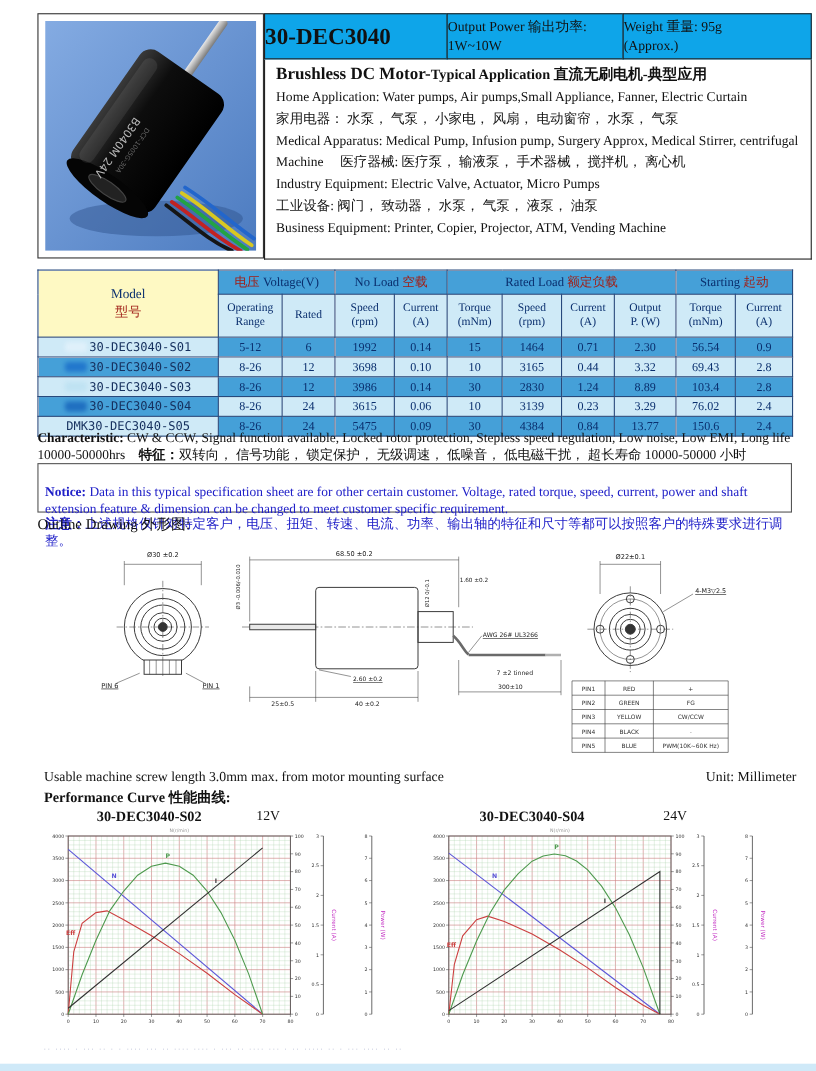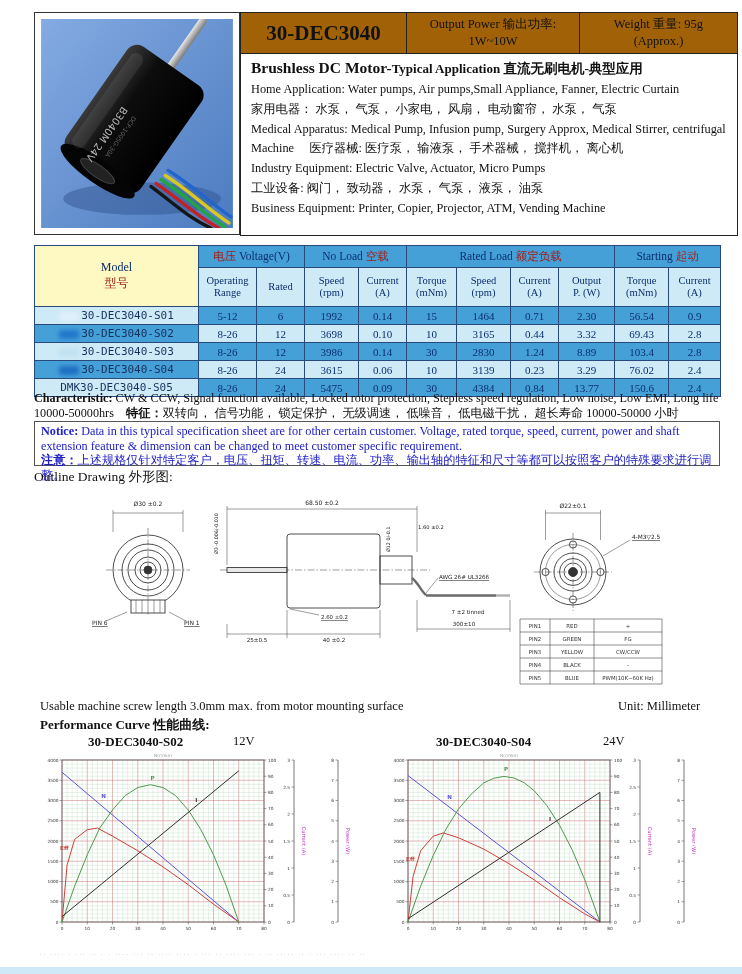--- a/index.html
+++ b/index.html
@@ -5,23 +5,23 @@
   html,body{margin:0;padding:0;}
   body{width:742px;height:974px;position:relative;background:#ffffff;
        font-family:"Liberation Serif",serif;color:#111;overflow:hidden;}
   .abs{position:absolute;}
   
   #photo-panel{left:34px;top:12px;width:206px;height:223px;border:1px solid #333;
                background:#fff;box-sizing:border-box;padding:6px;}
   #photo-panel svg{display:block;width:100%;height:100%;}
   #header-block{left:240px;top:12px;width:498px;box-sizing:border-box;}
   .hrow{display:flex;}
-  .hcell{border:1px solid #222;box-sizing:border-box;text-align:center;background:#a16207;}
+  .hcell{border:1px solid #222;box-sizing:border-box;text-align:left;background:#0ea5e9;}
   .hc1{width:167px;font-weight:bold;font-size:21px;line-height:40px;}
-  .hc2{width:174px;margin-left:-1px;font-size:12.5px;padding-top:3px;line-height:17px;}
+  .hc2{width:161px;margin-left:-1px;font-size:12.5px;padding-top:3px;line-height:17px;}
   .hc3{flex:1;margin-left:-1px;font-size:12.5px;padding-top:3px;line-height:17px;}
   #app-box{border:1px solid #222;border-top:none;box-sizing:border-box;
            padding:3px 10px 0 10px;height:182px;font-size:12.3px;line-height:19.8px;}
   #app-title{font-weight:bold;line-height:22px;white-space:nowrap;}
   #app-title .t1{font-size:15.5px;}
   #app-title .t2{font-size:13px;}
   #app-title .t3{font-size:13.5px;}
   
   #spec-table{left:34px;top:245px;width:686px;}
   #spec-table table{border-collapse:collapse;table-layout:fixed;width:686px;
@@ -35,26 +35,26 @@
   .cBlue{background:#45a0d8;}
   .cLight{background:#cfeaf7;}
   .drow td{height:17px;font-size:11px;}
   .model-cell{font-family:"DejaVu Sans Mono",monospace;font-size:9px;font-weight:bold;
       color:#16305e;text-align:center;}
   .smudge{display:inline-block;width:20px;height:9px;border-radius:3px;
       vertical-align:middle;margin-right:2px;filter:blur(2px);}
   
   #charact{left:34px;top:391px;width:688px;font-size:12.2px;line-height:14.8px;color:#101010;}
   #notice{left:34px;top:421px;width:686px;box-sizing:border-box;border:1px solid #555;
-      color:#2020c8;font-size:12.2px;line-height:14.6px;padding:2px 6px;height:45px;}
+      color:#2020c8;font-size:12.2px;line-height:14.6px;padding:18px 6px;height:45px;}
   
   #outline-head{left:34px;top:468px;font-weight:normal;font-size:13.5px;}
   #drawing{left:34px;top:482px;}
   #screw-note{left:40px;top:699px;font-size:12.5px;}
-  #unit-note{left:618px;top:699px;width:106px;font-size:12.5px;text-align:left;}
+  #unit-note{left:618px;top:699px;width:106px;font-size:12.5px;text-align:right;}
   #perf-head{left:40px;top:716px;font-weight:bold;font-size:13px;}
   .chart-title{font-weight:bold;font-size:13px;}
   .chart-volt{font-size:12.5px;}
   #ct1{left:88px;top:734px;} #cv1{left:233px;top:734px;}
   #ct2{left:436px;top:734px;} #cv2{left:603px;top:734px;}
   #chart1{left:34px;top:750px;} #chart2{left:380px;top:750px;}
   #footer-note{left:40px;top:951px;width:640px;font-size:5px;letter-spacing:2px;
       color:#8892b8;filter:blur(0.3px);font-family:"DejaVu Sans",sans-serif;}
   #bottom-strip{left:0;bottom:0;width:742px;height:7px;background:#cfe9f8;}
   svg text{font-family:"DejaVu Sans",sans-serif;}

